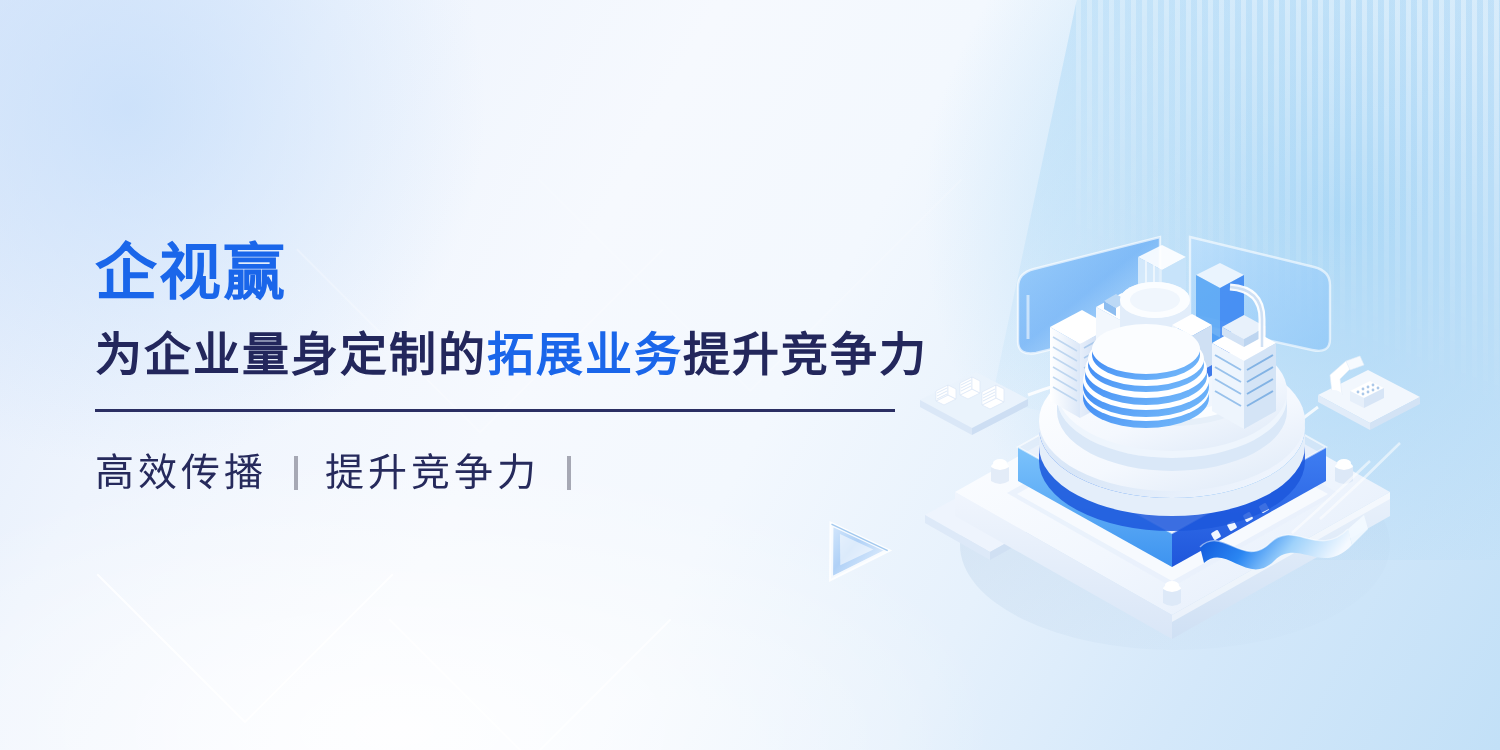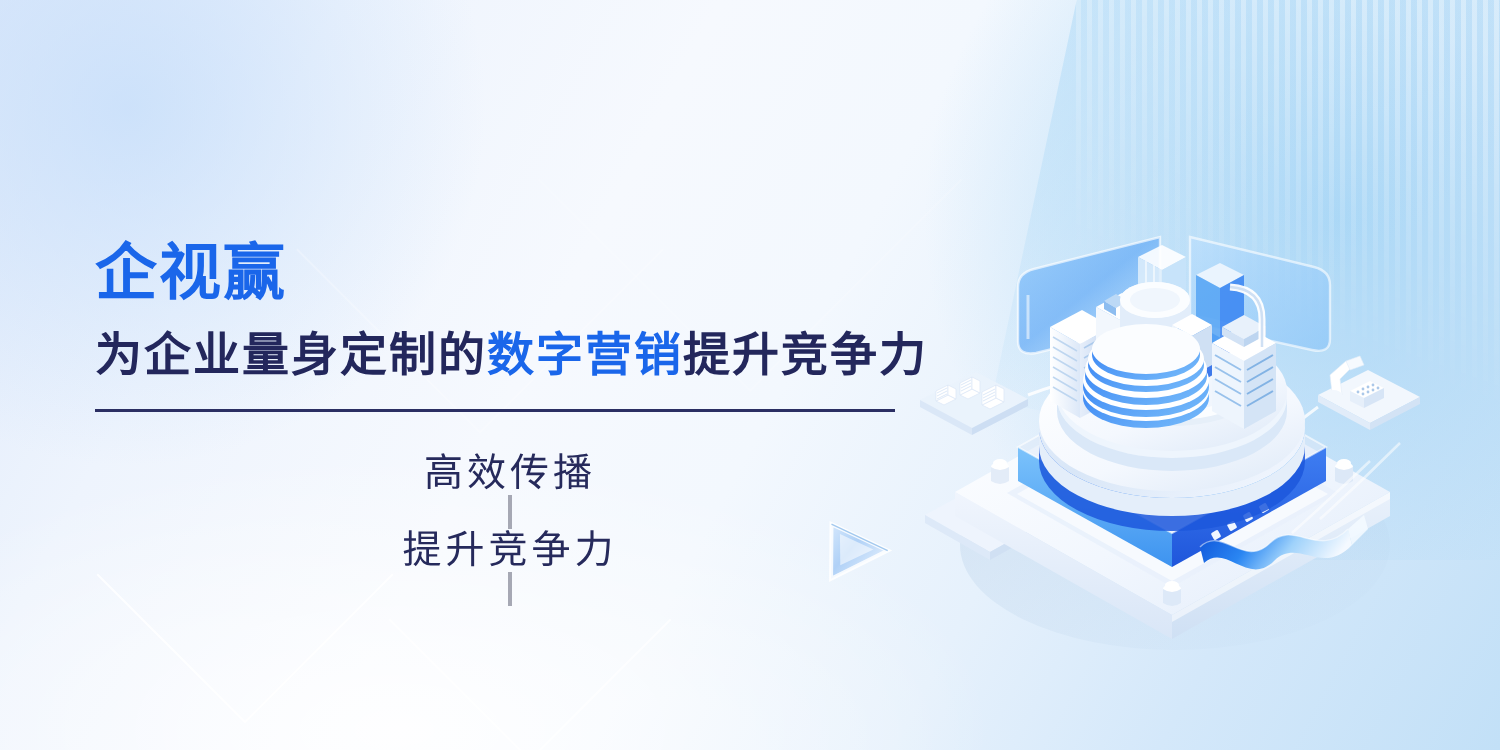--- a/index.html
+++ b/index.html
@@ -125,21 +125,20 @@
   .tagline {
     margin-top: 40px;
     font-size: 39px;
     line-height: 1.1;
     font-weight: 400;
     color: #262a5c;
     letter-spacing: 4px;
     display: flex;
     align-items: center;
     white-space: nowrap;
-    flex-direction: column;
   }
   .tagline .sep {
     display: inline-block;
     width: 4px;
     height: 34px;
     background: #a6a8b4;
     margin: 0 27px;
     flex: 0 0 auto;
   }
 
@@ -165,21 +164,21 @@
   <div class="bg-wash-bottom"></div>
   <div class="chev c3"></div>
   <div class="chev c4"></div>
   <div class="chev c1"></div>
   <div class="chev c2"></div>
 
   <div class="content">
 
     <h1 class="brand-title">企视赢</h1>
 
-    <h2 class="subtitle"><span>为企业量身定制的</span><span class="hl">数字营销</span><span>提升竞争力</span></h2>
+    <h2 class="subtitle"><span>为企业量身定制的</span><span class="hl">拓展业务</span><span>提升竞争力</span></h2>
 
     <hr class="rule">
 
     <div class="tagline">
       <span>高效传播</span>
       <span class="sep"></span>
       <span>提升竞争力</span>
       <span class="sep"></span>
     </div>
   </div>

